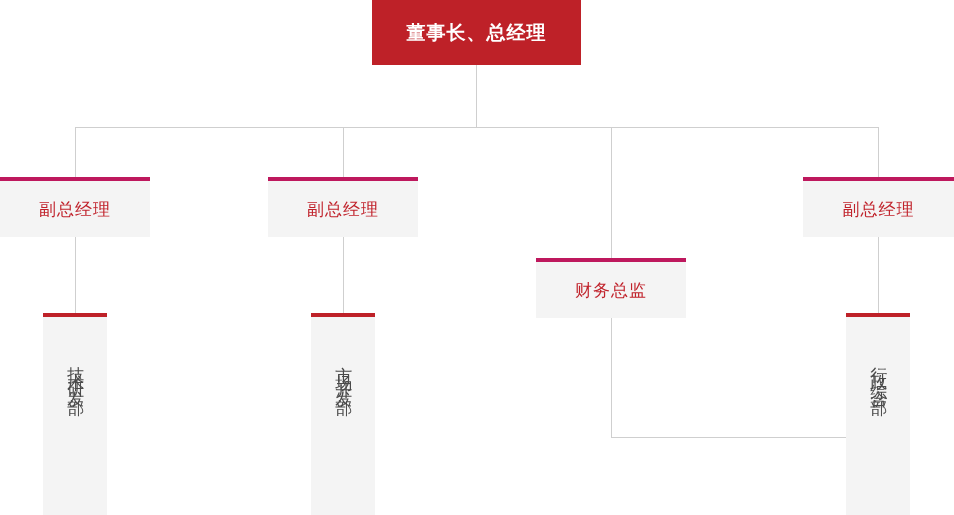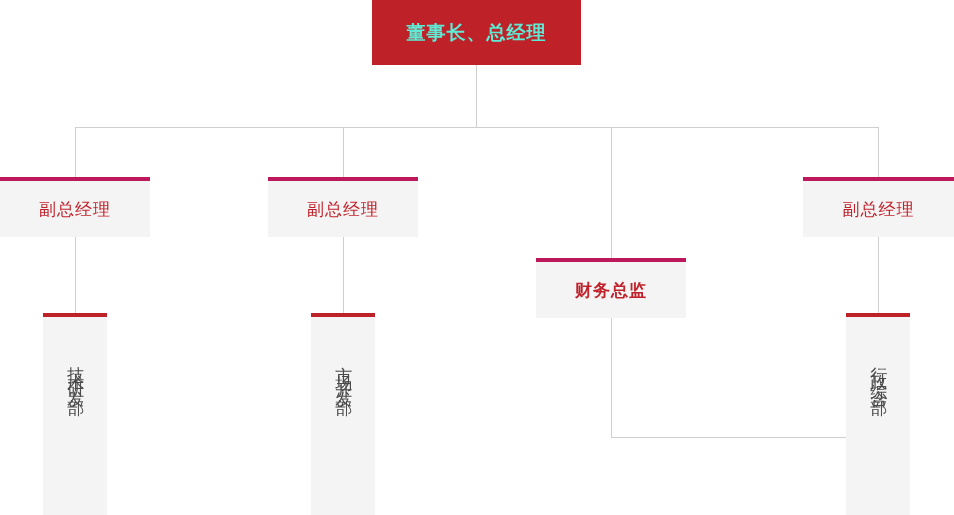--- a/index.html
+++ b/index.html
@@ -32,21 +32,21 @@
     left: 372px;
     top: 0px;
     width: 209px;
     height: 65px;
     background: #BE2128;
     display: flex;
     align-items: center;
     justify-content: center;
   }
   .node-root .label {
-    color: #5eead4;
+    color: #ffffff;
     font-size: 19px;
     font-weight: bold;
     letter-spacing: 1px;
     line-height: 1;
   }
 
   
   .node-mgr {
     position: absolute;
     height: 60px;
@@ -102,21 +102,21 @@
   <div class="line v" style="left:878px; top:127px; height:50px;"></div>
 
   <div class="node-mgr" style="left:0px; top:177px; width:150px;">
     <span class="label">副总经理</span>
   </div>
 
   <div class="node-mgr" style="left:268px; top:177px; width:150px;">
     <span class="label">副总经理</span>
   </div>
 
-  <div class="node-mgr" style="left:536px; top:258px; width:150px;font-weight:bold;">
+  <div class="node-mgr" style="left:536px; top:258px; width:150px;">
     <span class="label">财务总监</span>
   </div>
 
   <div class="node-mgr" style="left:803px; top:177px; width:151px;">
     <span class="label">副总经理</span>
   </div>
 
   <div class="line v" style="left:75px; top:237px; height:76px;"></div>
   <div class="line v" style="left:343px; top:237px; height:76px;"></div>
   <div class="line v" style="left:878px; top:237px; height:76px;"></div>

